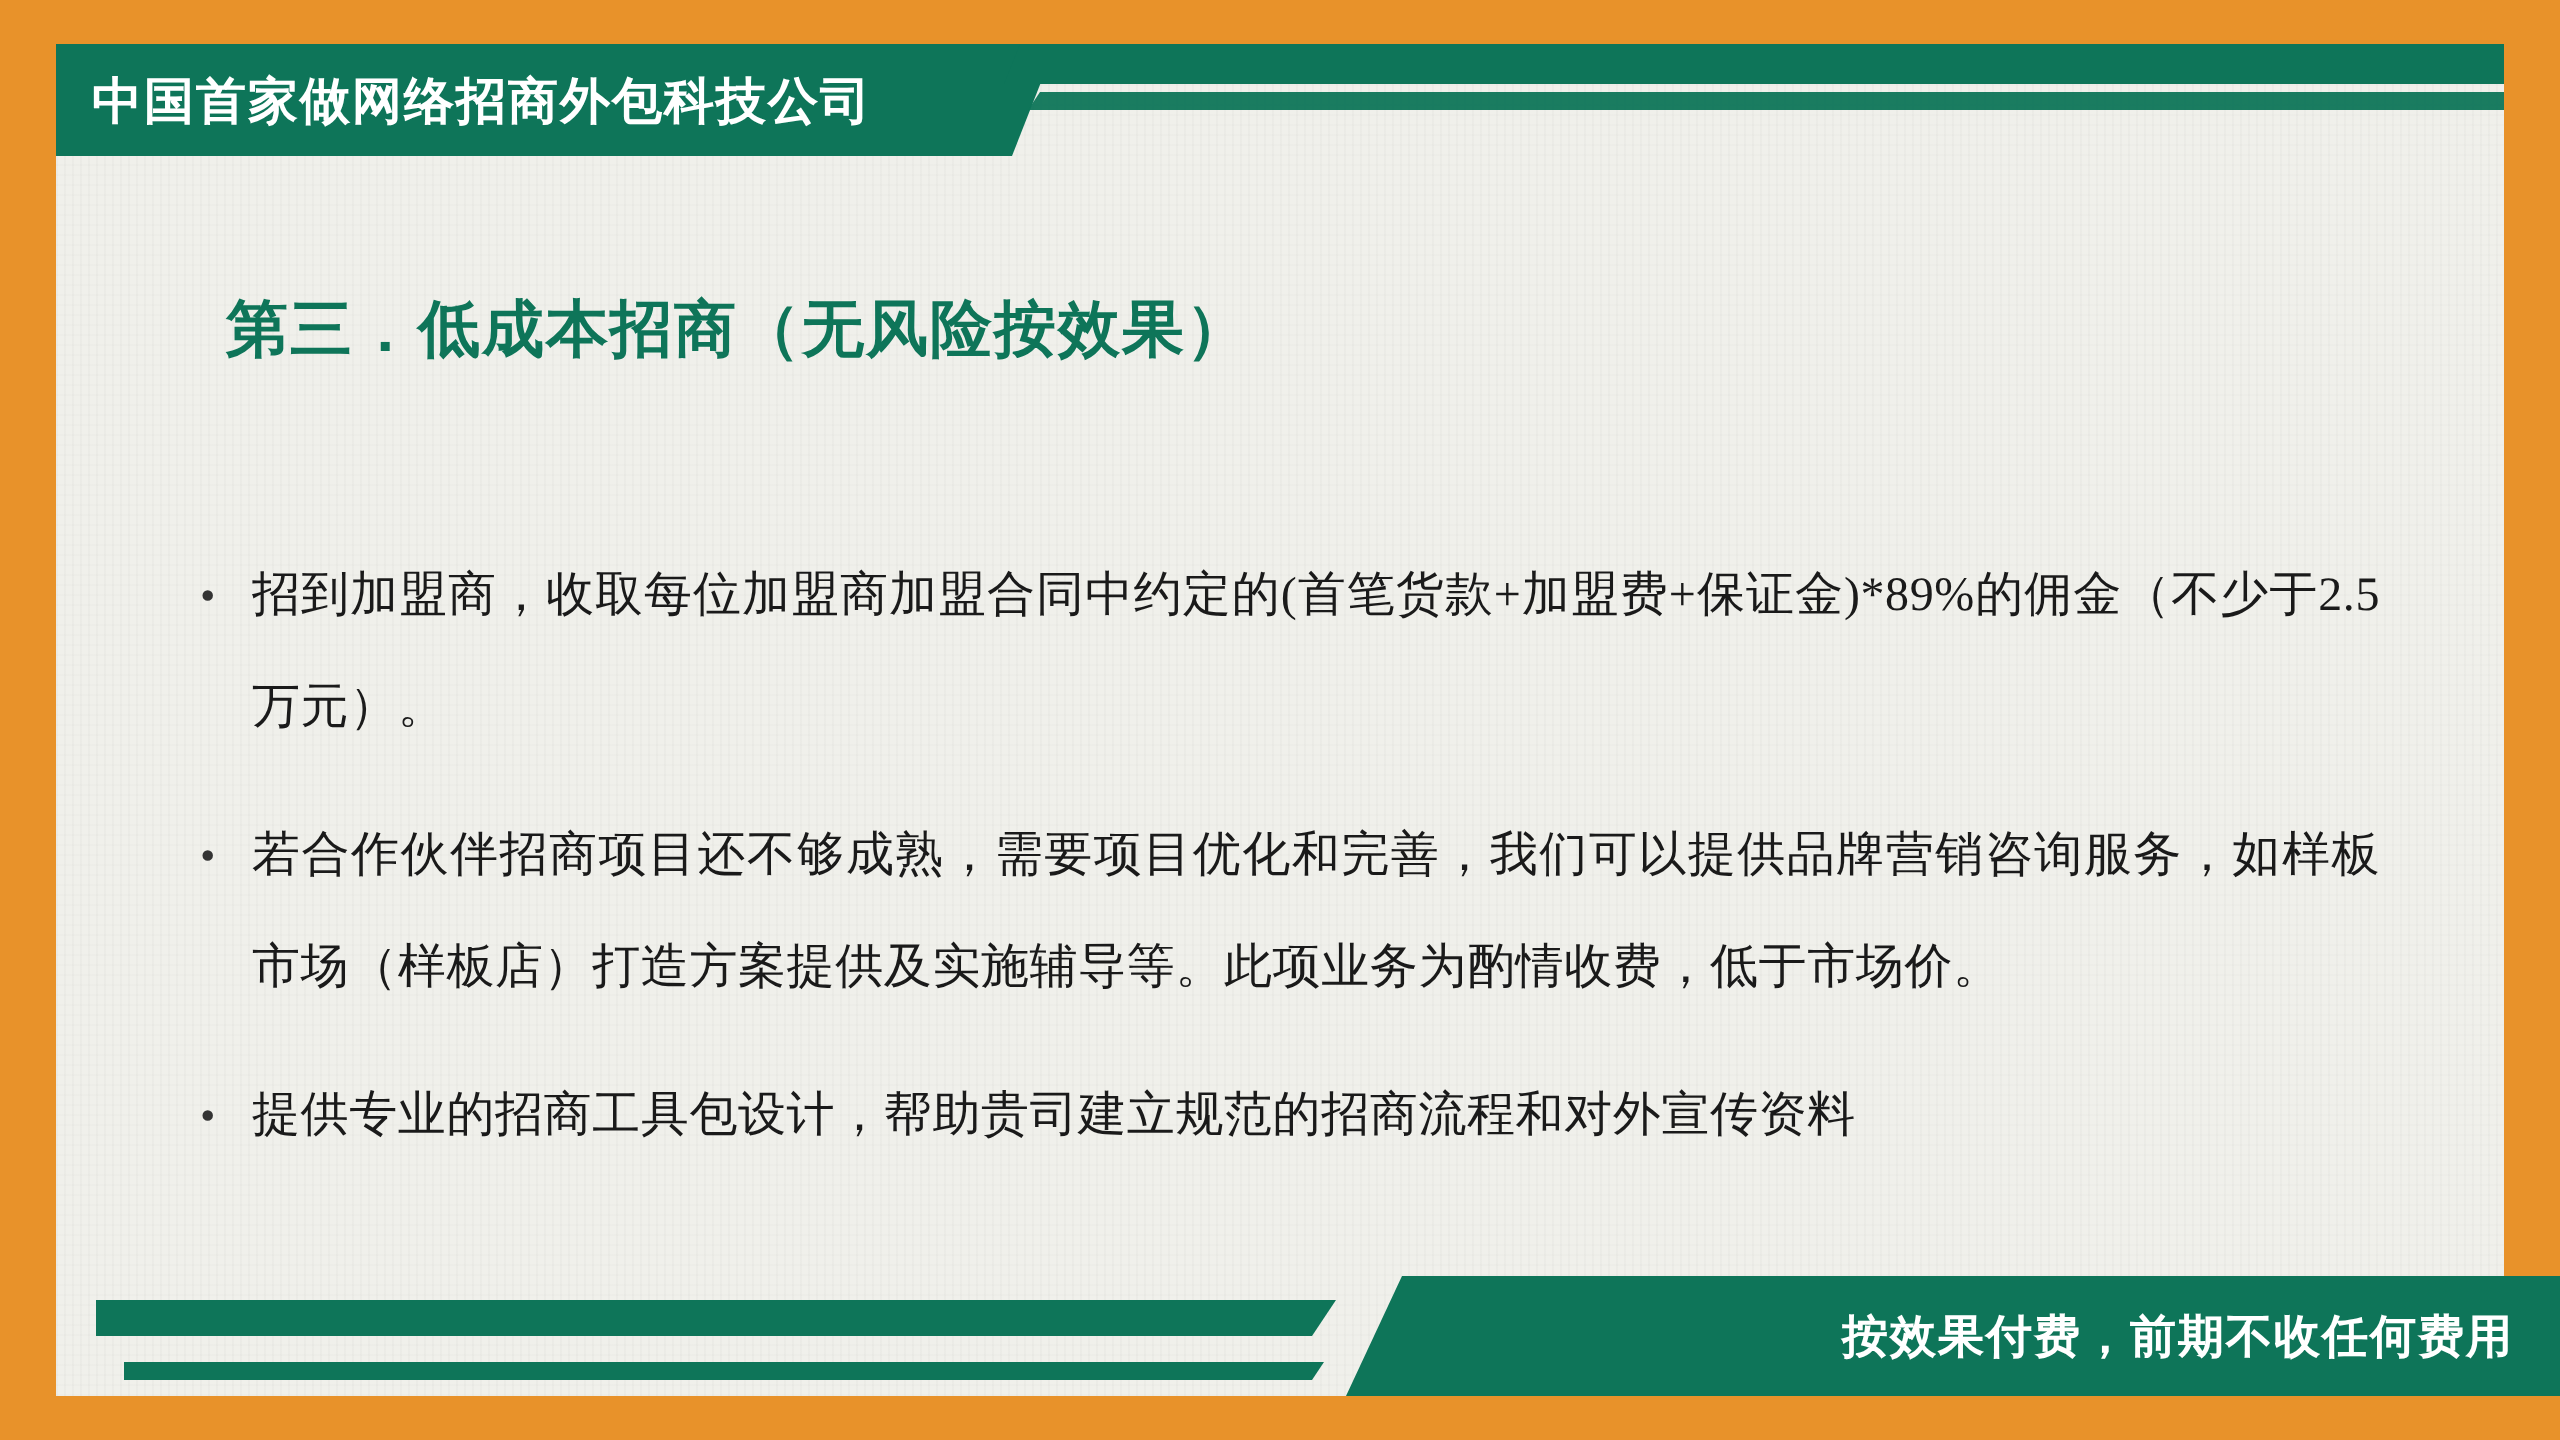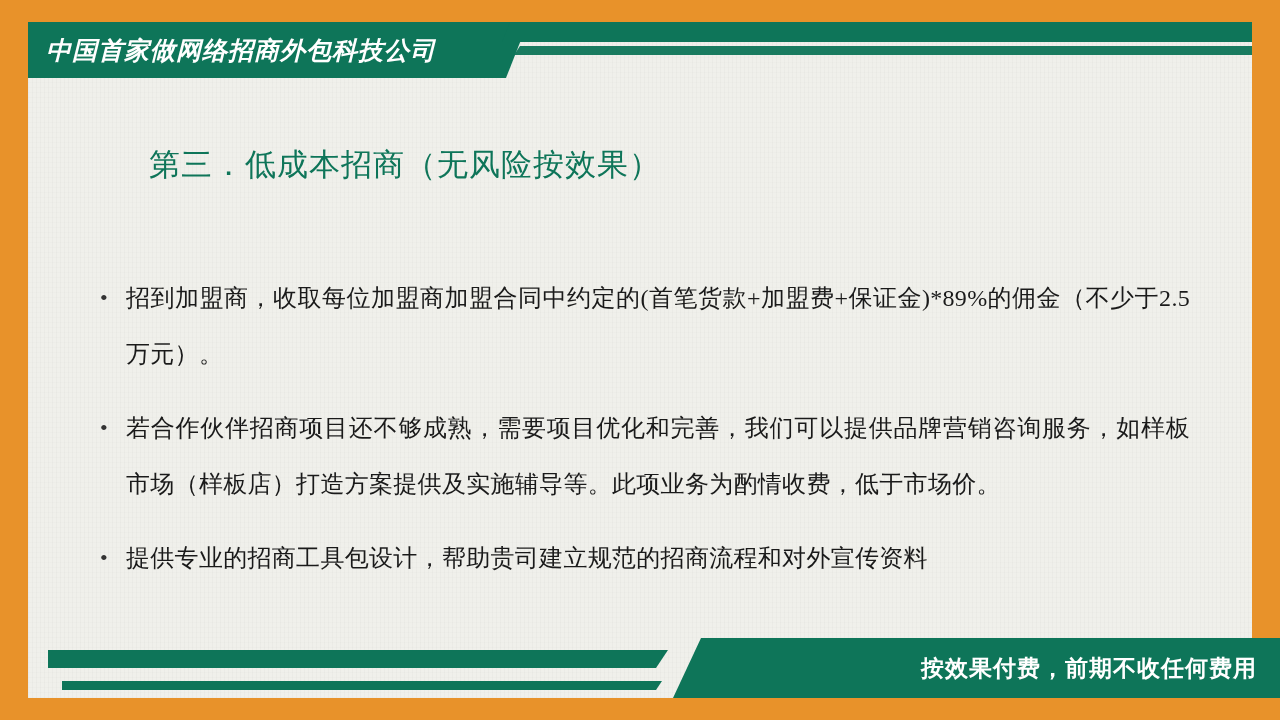--- a/index.html
+++ b/index.html
@@ -71,33 +71,31 @@
   }
   .header-title {
     position: absolute;
     left: 18px;
     top: 12px;
     font-size: 25px;
     font-weight: bold;
     color: #FFFFFF;
     letter-spacing: 1px;
     white-space: nowrap;
-    font-style: italic;
   }
   
   .slide-heading {
     position: absolute;
     left: 85px;
     top: 122px;
     font-size: 31px;
-    font-weight: normal;
+    font-weight: bold;
     color: #0E7559;
     letter-spacing: 1px;
     white-space: nowrap;
-    margin-left: 36px;
   }
   
   .body-list {
     position: absolute;
     left: 72px;
     top: 248px;
     width: 1090px;
   }
   .bullet-row {
     display: flex;

